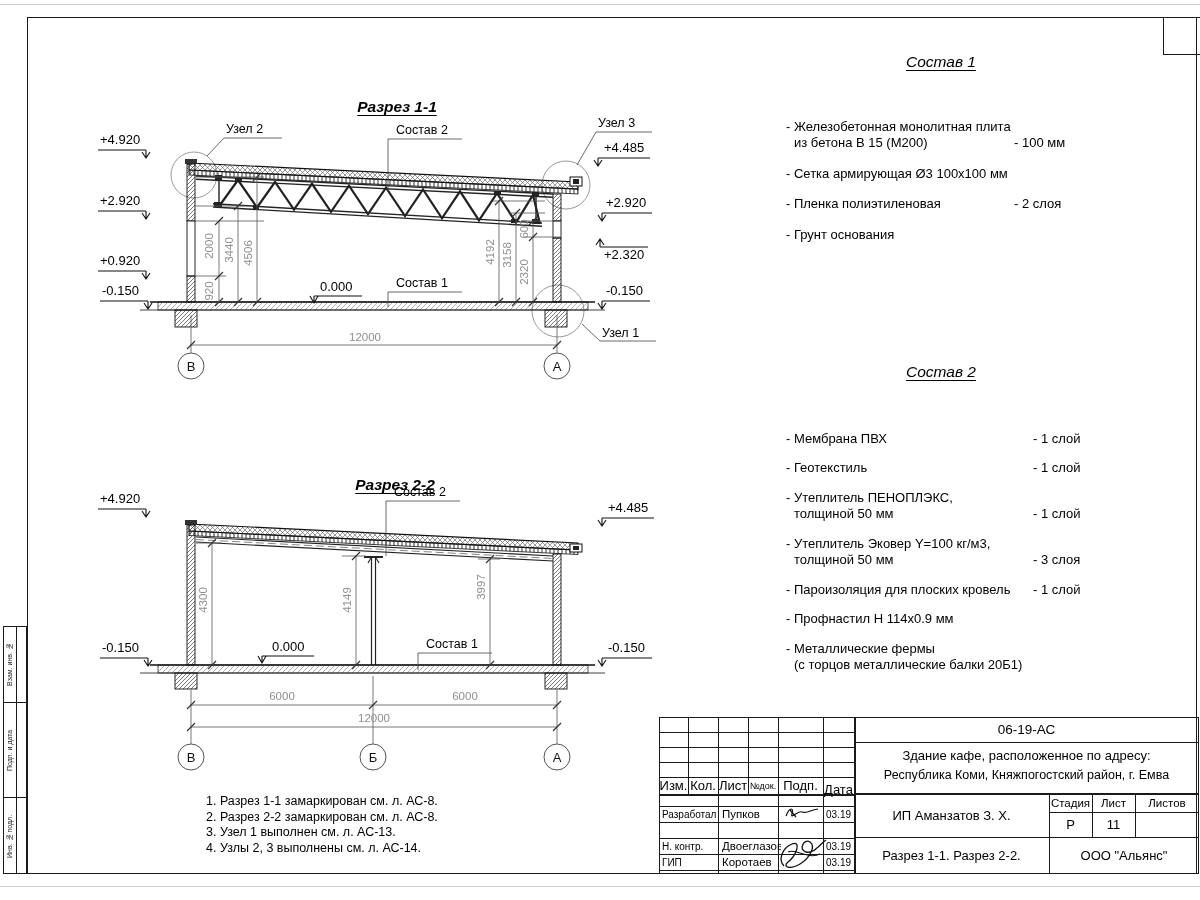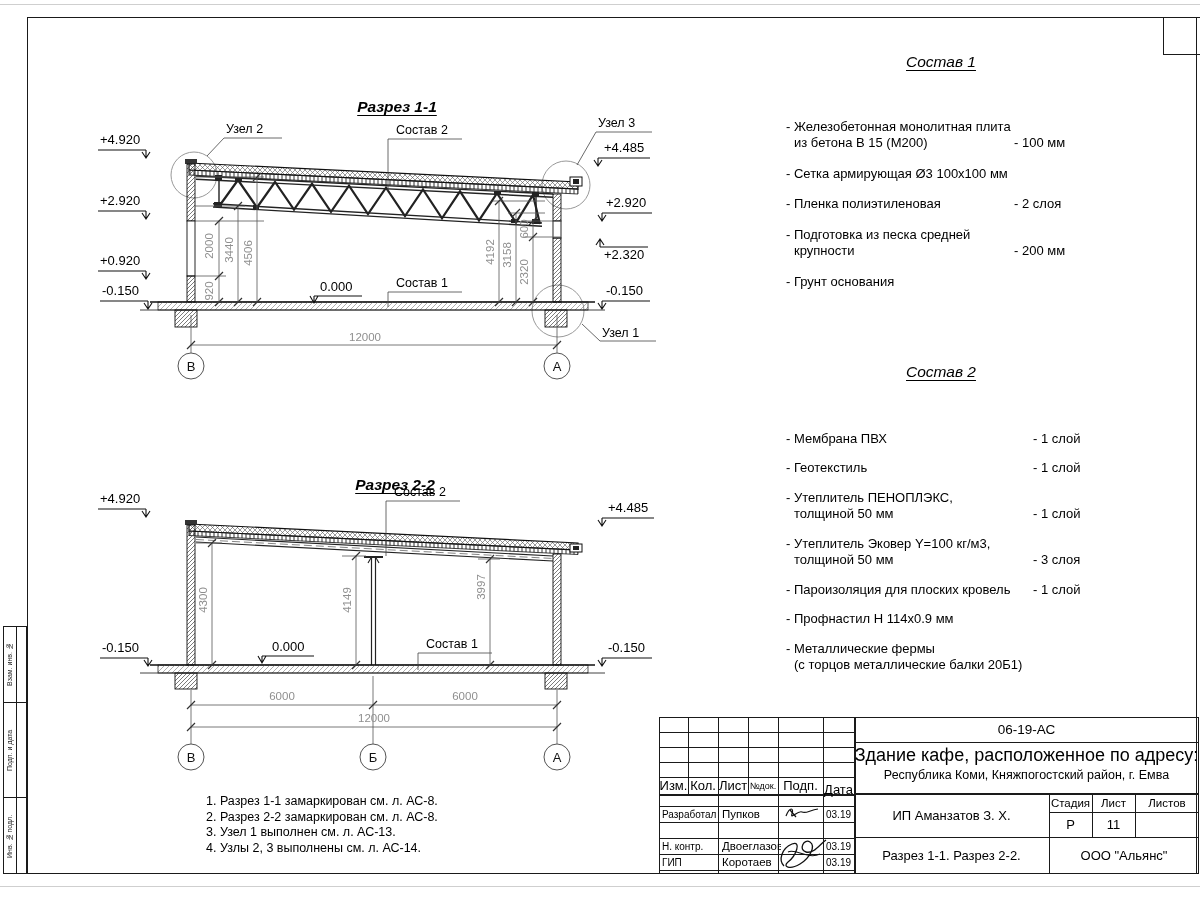--- a/index.html
+++ b/index.html
@@ -334,27 +334,20 @@
         <div class="val"></div>
       </div>
       <div class="item">
         <div class="txt">
             <span>- Пленка полиэтиленовая</span>
           </div>
         <div class="val">-  2 слоя</div>
       </div>
       <div class="item">
         <div class="txt">
-            <span>- Подготовка из песка средней</span>
-            <span class="l2">крупности</span>
-          </div>
-        <div class="val">- 200 мм</div>
-      </div>
-      <div class="item">
-        <div class="txt">
             <span>- Грунт основания</span>
           </div>
         <div class="val"></div>
       </div>
     </div>
   </div>
 
   <div class="sostav" id="sostav2" style="left:786px;top:364px;">
     <div class="head">Состав 2</div>
     <div class="items" style="margin-top:50px;row-gap:13px;">
@@ -463,21 +456,21 @@
   <svg class="abs" style="left:780px;top:804px;" width="42" height="18" viewBox="0 0 42 18">
     <path d="M6,12 C10,2 14,4 12,10 C10,16 18,6 22,8 C26,10 30,6 38,5" fill="none" stroke="#111" stroke-width="1.2"></path>
     <path d="M10,6 L16,13" stroke="#111" stroke-width="1.2"></path>
   </svg>
   <svg class="abs" style="left:776px;top:830px;" width="52" height="44" viewBox="0 0 52 44">
     <path d="M8,36 C2,30 6,18 16,14 C26,10 20,26 12,32 C6,37 14,40 24,34 C34,28 40,16 34,12 C28,8 22,20 30,22 C38,24 44,14 50,10" fill="none" stroke="#111" stroke-width="1.3"></path>
     <path d="M12,22 C20,18 32,30 44,24" fill="none" stroke="#111" stroke-width="1.1"></path>
   </svg>
 
   <div class="tbtxt" style="left:854px;top:717px;width:345px;height:25px;font-size:13.5px;">06-19-АС</div>
-  <div class="tbtxt" style="left:854px;top:744px;width:345px;height:22px;font-size:18px;">Здание кафе, расположенное по адресу:</div>
+  <div class="tbtxt" style="left:854px;top:744px;width:345px;height:22px;font-size:13px;">Здание кафе, расположенное по адресу:</div>
   <div class="tbtxt" style="left:854px;top:764px;width:345px;height:22px;font-size:12.5px;">Республика Коми, Княжпогостский район, г. Емва</div>
   <div class="tbtxt" style="left:854px;top:793px;width:195px;height:44px;font-size:13px;">ИП Аманзатов З. Х.</div>
   <div class="tbtxt" style="left:1049px;top:793px;width:43px;height:19px;font-size:11.5px;">Стадия</div>
   <div class="tbtxt" style="left:1092px;top:793px;width:43px;height:19px;font-size:11.5px;">Лист</div>
   <div class="tbtxt" style="left:1135px;top:793px;width:64px;height:19px;font-size:11.5px;">Листов</div>
   <div class="tbtxt" style="left:1049px;top:812px;width:43px;height:25px;font-size:13px;">Р</div>
   <div class="tbtxt" style="left:1092px;top:812px;width:43px;height:25px;font-size:13px;">11</div>
   <div class="tbtxt" style="left:1135px;top:812px;width:64px;height:25px;font-size:13px;"></div>
   <div class="tbtxt" style="left:854px;top:837px;width:195px;height:37px;font-size:13px;">Разрез 1-1. Разрез 2-2.</div>
   <div class="tbtxt" style="left:1049px;top:837px;width:150px;height:37px;font-size:13px;">ООО "Альянс"</div>

